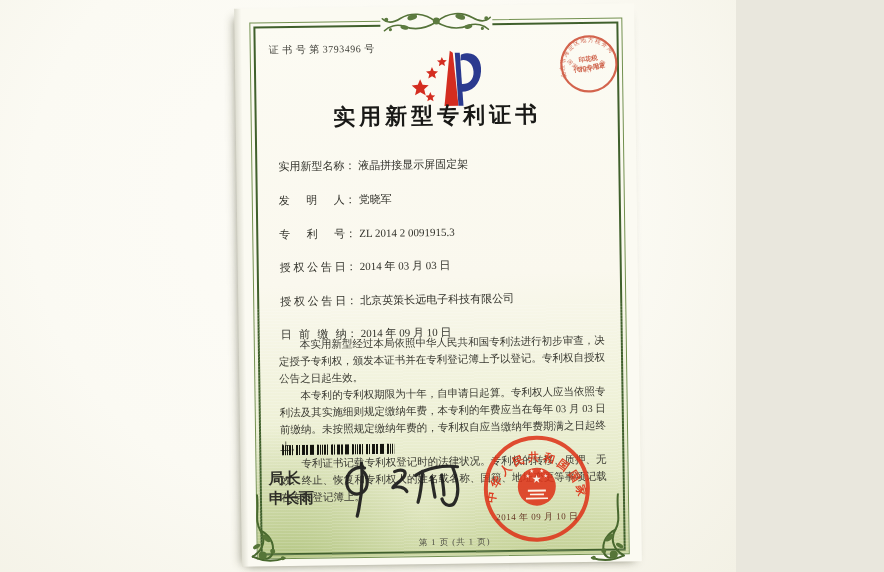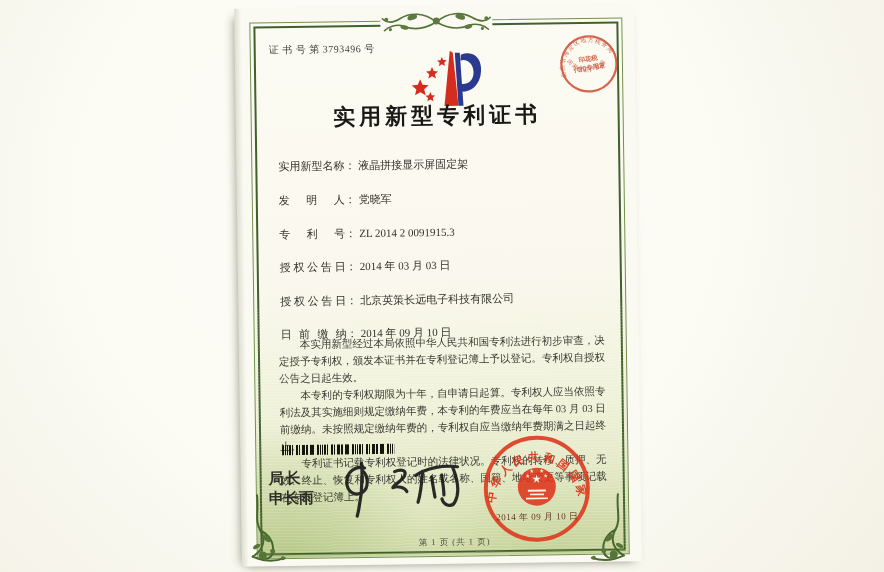--- a/index.html
+++ b/index.html
@@ -1,16 +1,16 @@
 <!DOCTYPE html>
 <html><head>
 <meta charset="utf-8">
 <style>
   html,body{margin:0;padding:0;background:#e9e7dd;}
-  .stage{position:relative;width:884px;height:572px;overflow:hidden;
+  .stage{position:relative;width:736px;height:572px;overflow:hidden;
     background:radial-gradient(circle at 45% 35%, #fdfcf7 0%, #fbfaf3 55%, #f3f1e5 100%);
     font-family:"Liberation Serif","DejaVu Serif",serif;}
   .page{position:absolute;left:238px;top:6px;width:400px;height:558px;
     background:#fbfaf2;
     transform:rotate(-0.8deg);
     box-shadow:-7px 3px 10px -6px rgba(70,70,45,.45), 0 6px 10px -6px rgba(70,70,45,.4);}
   .page-edge{position:absolute;left:0;top:0;bottom:0;width:7px;
     background:linear-gradient(90deg, rgba(90,90,60,.18), rgba(90,90,60,0));}
   .frame{position:absolute;left:15px;top:14px;right:12px;bottom:7px;
     border:1px solid #72904f;

